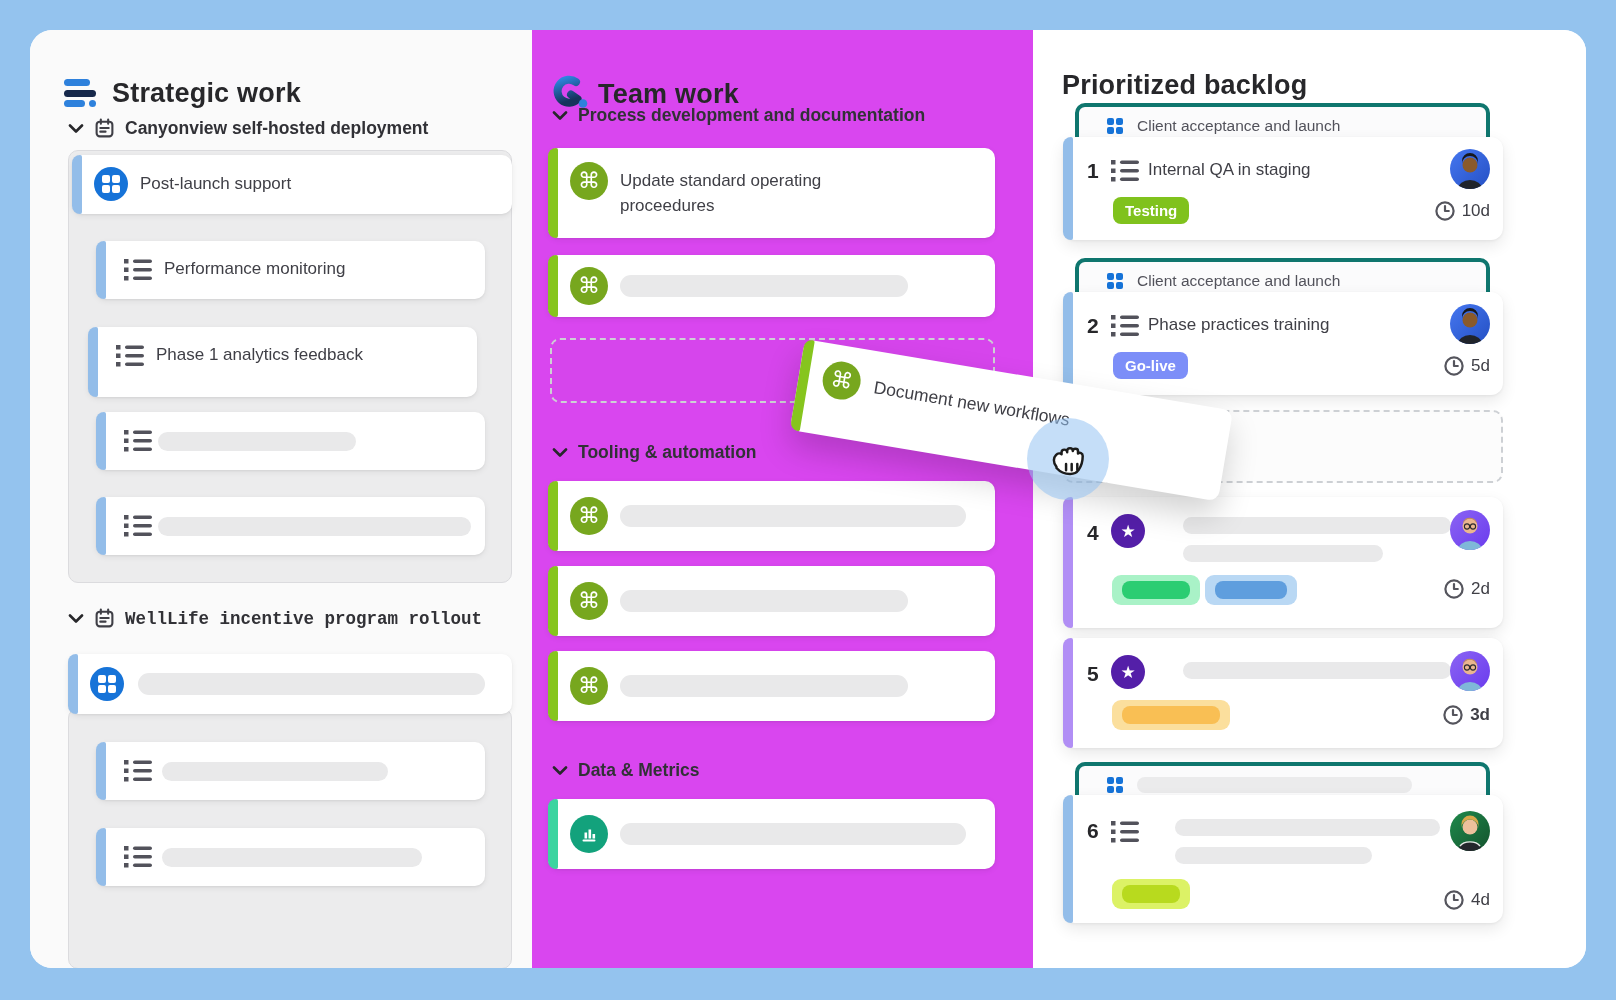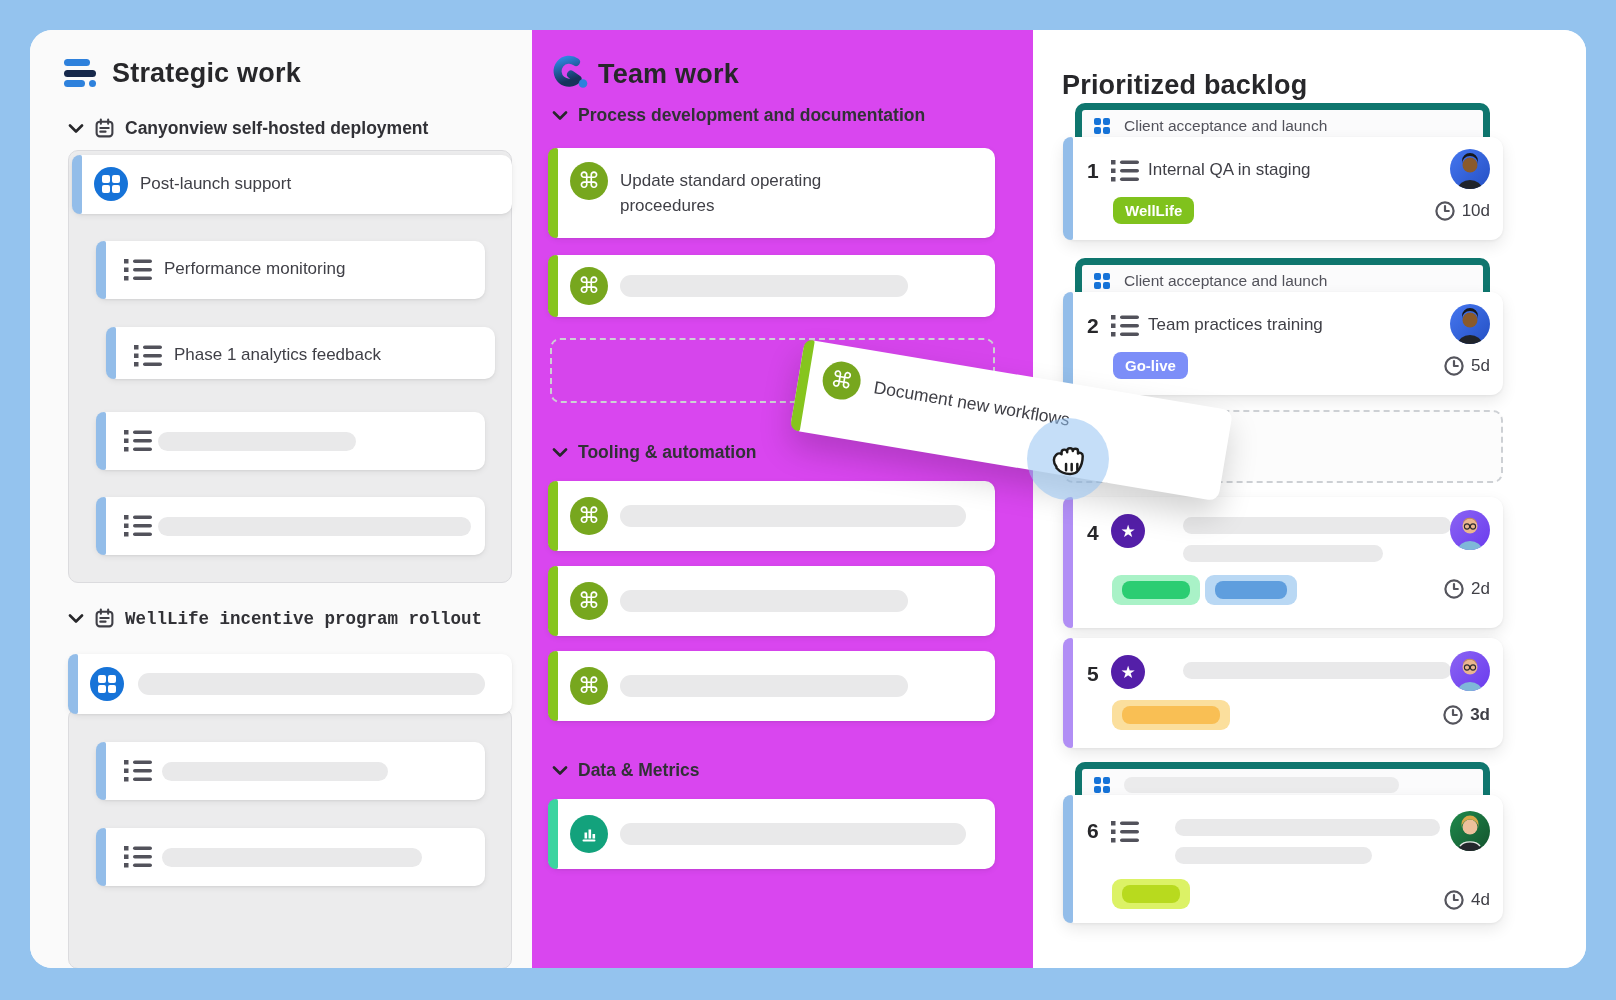--- a/index.html
+++ b/index.html
@@ -10,21 +10,21 @@
            background:#ffffff; border-radius:22px; overflow:hidden; }
 
   .col { position:absolute; top:0; height:938px; }
   .col-left  { left:0;      width:502px; background:#fafafa; }
   .col-mid   { left:502px;  width:501px; background:#d946ef; }
   .col-right { left:1003px; width:553px; background:#ffffff; }
 
   .abs { position:absolute; }
 
   .col-title { font-size:27px; font-weight:700; color:#27272a; letter-spacing:.2px; }
-  .title-row { position:absolute; display:flex; align-items:center; gap:10px; }
+  .title-row { position:absolute; display:flex; align-items:center; gap:10px;margin-top:20px; }
 
   
   .slogo { width:38px; height:32px; position:relative; }
   .slogo .b1 { position:absolute; left:0; top:2px;  width:26px; height:7px; border-radius:4px; background:#2e81dc; }
   .slogo .b2 { position:absolute; left:0; top:12.5px; width:32px; height:7px; border-radius:4px; background:#16284a; }
   .slogo .b3 { position:absolute; left:0; top:23px; width:21px; height:7px; border-radius:4px; background:#2e81dc; }
   .slogo .dot{ position:absolute; left:25px; top:23px; width:7px; height:7px; border-radius:50%; background:#2e81dc; }
 
   .sec-head { position:absolute; display:flex; align-items:center; gap:10px; }
   .sec-head .txt { font-size:17.5px; font-weight:700; color:#313136; }
@@ -50,22 +50,22 @@
   .glyph { font-family:"DejaVu Sans", sans-serif; color:#fff; line-height:1; }
 
   .grid4 { display:grid; grid-template-columns:8px 8px; grid-template-rows:8px 8px; gap:2.5px; }
   .grid4 span { background:#fff; border-radius:2px; }
   .grid4-blue span { background:#1673d8; }
   .grid4-sm { grid-template-columns:7px 7px; grid-template-rows:7px 7px; gap:2px; }
 
   .cardtext { font-size:17px; color:#3f3f46; }
 
   
-  .ghead { position:absolute; background:#fbfbfc; border:7px solid #0f766e; border-radius:10px;
-           display:flex; align-items:center; gap:14px; padding:0 12px; height:46px; }
+  .ghead { position:absolute; background:#fbfbfc; border:4px solid #0f766e; border-radius:10px;
+           display:flex; align-items:center; gap:14px; padding:0 28px; height:46px; }
   .ghead .gtxt { font-size:15.5px; color:#52525b; }
   .bcard { position:absolute; background:#fff; border-radius:12px;
            box-shadow:0 6px 16px rgba(0,0,0,.09), 0 1px 3px rgba(0,0,0,.06); }
   .rank { font-size:21px; font-weight:700; color:#27272a; }
   .badge { display:inline-block; font-size:15px; font-weight:600; color:#fff;
            border-radius:8px; padding:5px 12px; }
   .skpill { position:absolute; border-radius:9px; }
   .skpill i { position:absolute; left:10px; right:10px; top:6px; bottom:6px; border-radius:8px; display:block; }
   .due { position:absolute; display:flex; align-items:center; gap:6px; font-size:17px; color:#3f3f46; }
 
@@ -131,21 +131,21 @@
             <rect x="9" y="1.5" width="19" height="3.6" rx="1.8"></rect>
             <rect x="0" y="9.5" width="4.5" height="4.5"></rect>
             <rect x="9" y="10" width="19" height="3.6" rx="1.8"></rect>
             <rect x="0" y="18" width="4.5" height="4.5"></rect>
             <rect x="9" y="18.5" width="19" height="3.6" rx="1.8"></rect>
           </g>
       </svg>
       <div class="cardtext abs" style="left:68px; top:18px;">Performance monitoring</div>
     </div>
 
-    <div class="card" style="left:76px; top:297px; width:389px; height:52px;">
+    <div class="card" style="left:58px; top:297px; width:389px; height:70px;">
       <div class="strip strip-blue"></div>
       <svg class="abs" style="left:28px; top:17px;" width="28" height="24" viewBox="0 0 28 24">
         <g fill="#52525b">
             <rect x="0" y="1" width="4.5" height="4.5"></rect>
             <rect x="9" y="1.5" width="19" height="3.6" rx="1.8"></rect>
             <rect x="0" y="9.5" width="4.5" height="4.5"></rect>
             <rect x="9" y="10" width="19" height="3.6" rx="1.8"></rect>
             <rect x="0" y="18" width="4.5" height="4.5"></rect>
             <rect x="9" y="18.5" width="19" height="3.6" rx="1.8"></rect>
           </g>
@@ -370,21 +370,21 @@
                 <stop offset="0" stop-color="#4677f0"></stop>
                 <stop offset="1" stop-color="#2450c4"></stop>
               </linearGradient>
             </defs>
           <rect width="40" height="40" fill="url(#av1)"></rect>
           <circle cx="20" cy="16" r="7.5" fill="#8a5a2b"></circle>
           <path d="M12 15 a8 8 0 0 1 16 0 v-3 a8 8 0 0 0 -16 0 z" fill="#17181c"></path>
           <path d="M8 40 a12 9 0 0 1 24 0 z" fill="#20242b"></path>
         </svg>
       </div>
-      <span class="badge abs" style="left:50px; top:60px; background:#80c21d;">WellLife</span>
+      <span class="badge abs" style="left:50px; top:60px; background:#80c21d;">Testing</span>
       <div class="due" style="right:13px; top:63px;">
         <svg width="22" height="22" viewBox="0 0 22 22">
             <circle cx="11" cy="11" r="8.6" fill="none" stroke="#55555d" stroke-width="2.2"></circle>
             <path d="M11 11 V6 M11 11 H14.8" stroke="#55555d" stroke-width="2.2" stroke-linecap="round" fill="none"></path>
           </svg>
         <span>10d</span>
       </div>
     </div>
 
     <div class="ghead" style="left:42px; top:228px; width:415px;">
@@ -403,21 +403,21 @@
       <svg class="abs" style="left:48px; top:22px;" width="28" height="24" viewBox="0 0 28 24">
         <g fill="#52525b">
             <rect x="0" y="1" width="4.5" height="4.5"></rect>
             <rect x="9" y="1.5" width="19" height="3.6" rx="1.8"></rect>
             <rect x="0" y="9.5" width="4.5" height="4.5"></rect>
             <rect x="9" y="10" width="19" height="3.6" rx="1.8"></rect>
             <rect x="0" y="18" width="4.5" height="4.5"></rect>
             <rect x="9" y="18.5" width="19" height="3.6" rx="1.8"></rect>
           </g>
       </svg>
-      <div class="cardtext abs" style="left:85px; top:23px;">Team practices training</div>
+      <div class="cardtext abs" style="left:85px; top:23px;">Phase practices training</div>
       <div class="avatar" style="left:387px; top:12px;">
         <svg width="40" height="40" viewBox="0 0 40 40">
           <defs>
               <linearGradient id="av2" x1="0" y1="0" x2="1" y2="1">
                 <stop offset="0" stop-color="#4677f0"></stop>
                 <stop offset="1" stop-color="#2450c4"></stop>
               </linearGradient>
             </defs>
           <rect width="40" height="40" fill="url(#av2)"></rect>
           <circle cx="20" cy="16" r="7.5" fill="#8a5a2b"></circle>

